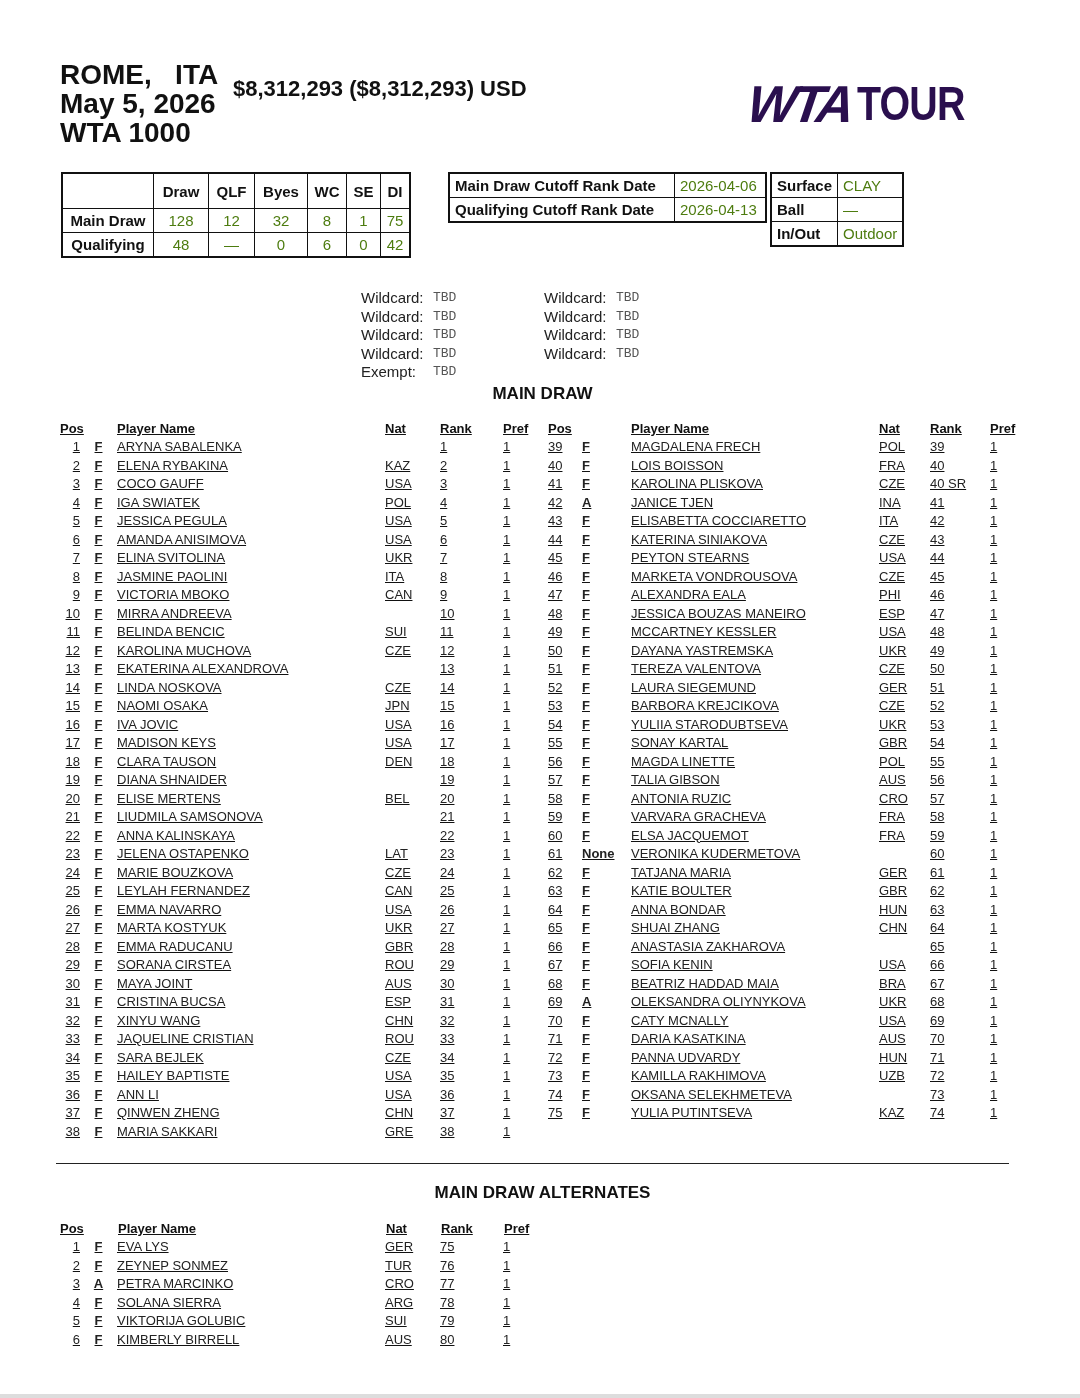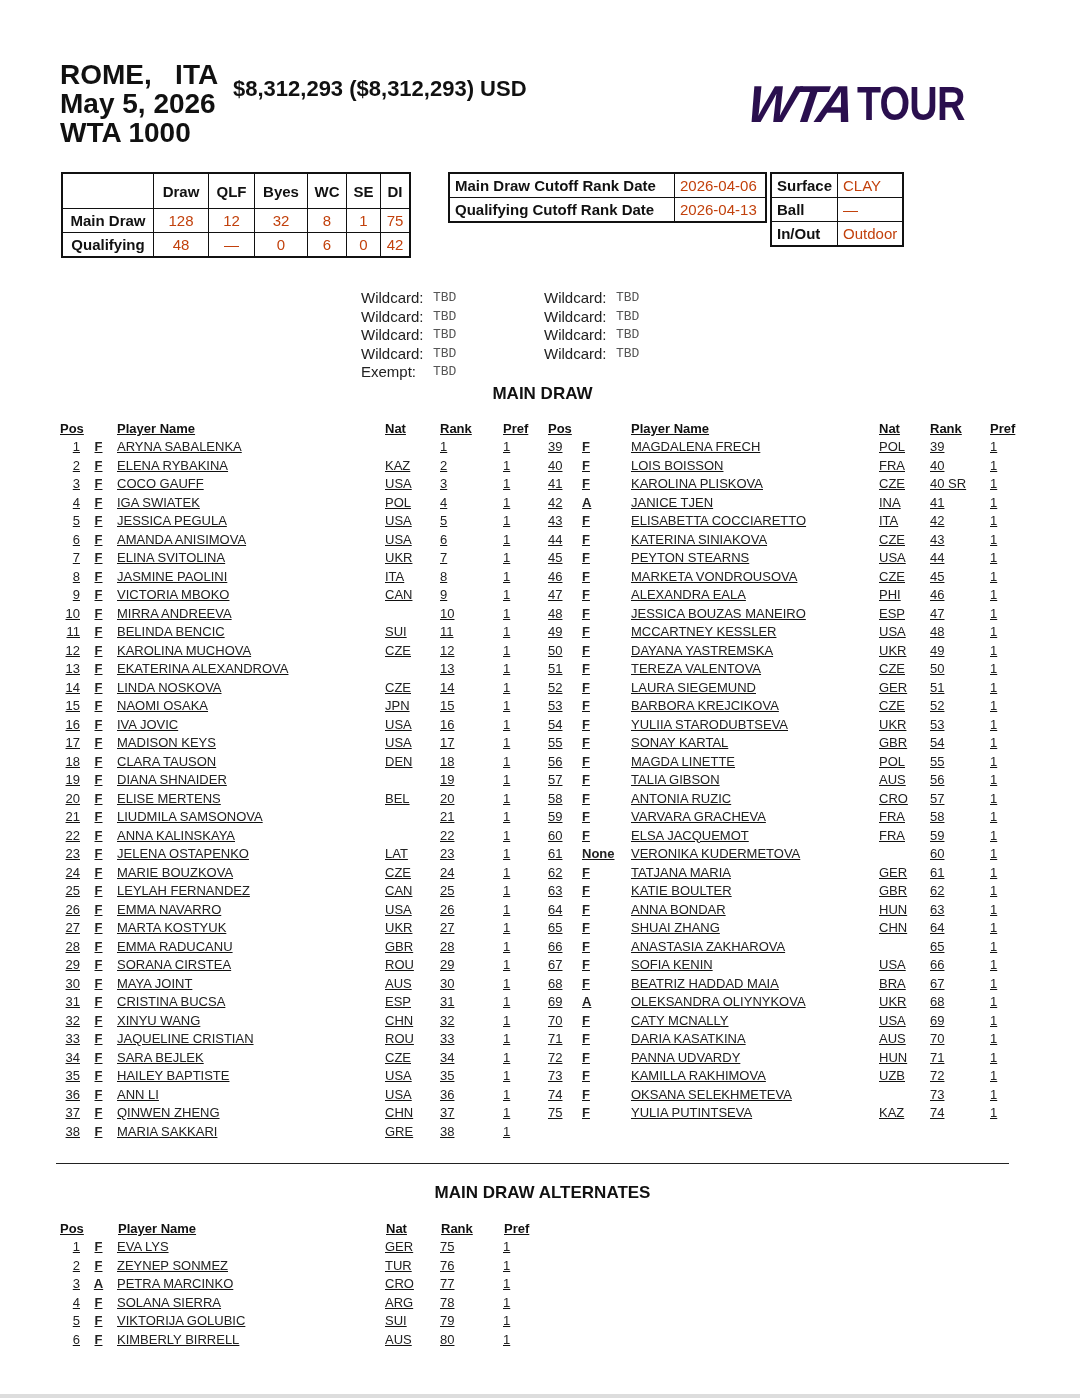--- a/index.html
+++ b/index.html
@@ -19,21 +19,21 @@
   table.box td { border: 1px solid #111; padding: 0 5px; height: 23px; }
   table.box { border: 2px solid #111; }
   .bold { font-weight: bold; }
   .t1 { left: 61px; top: 172px; }
   .t1 td { height: 24px; text-align: center; }
   .t1 .hrow td { height: 34px; }
   .t2 { left: 448px; top: 172px; }
   .t2 td { height: 40px; padding: 0 7px; }
   .t3 { left: 770px; top: 172px; }
   .t3 td { height: 20px; padding: 0 5px; font-size: 15px; }
-  .val { color: #c2410c; }
+  .val { color: #4d7c0f; }
 
   .wild { font-size: 15px; line-height: 18.5px; color: #222; margin-top: 17px; }
   .wild .row { display: flex; }
   .wild .lbl { width: 72px; }
   .wild .mono { font-family: "Liberation Mono", monospace; font-size: 13px; color: #555; }
   .w1 { left: 361px; top: 272px; }
   .w2 { left: 544px; top: 272px; }
 
   .section-title { font-weight: bold; font-size: 17px; text-align: center; }
   .st-main { left: 0; width: 1085px; top: 384px; }

